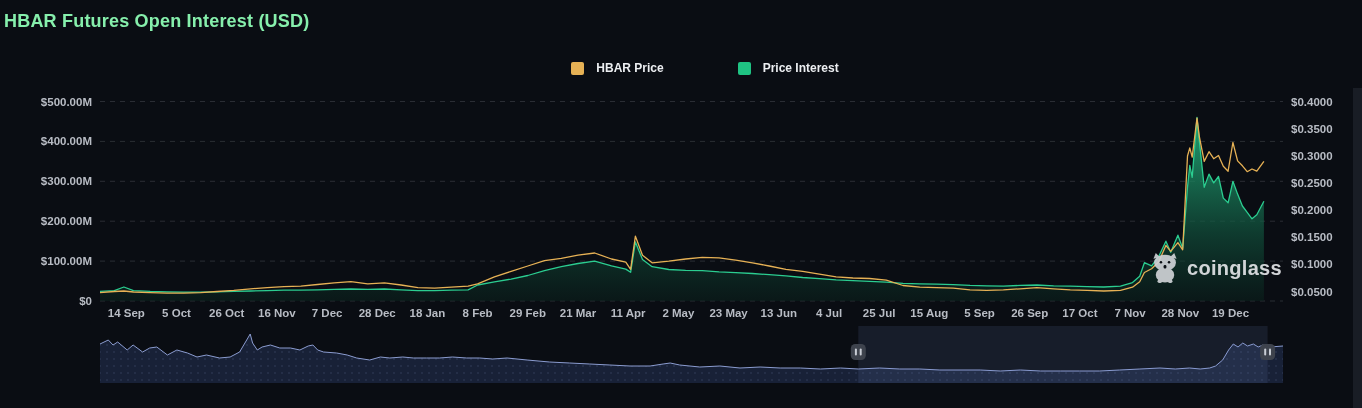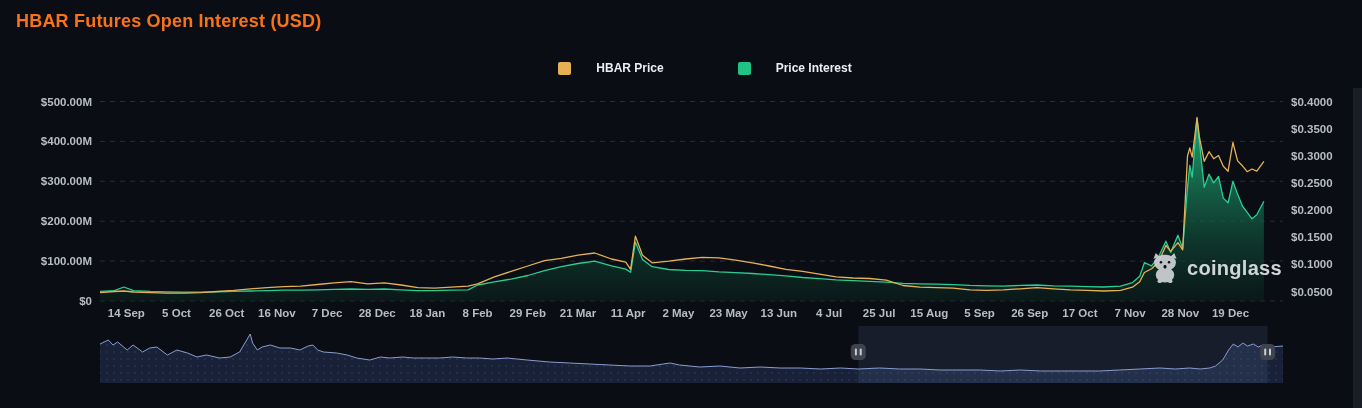--- a/index.html
+++ b/index.html
@@ -3,29 +3,29 @@
 <meta charset="utf-8">
 <style>
   * { margin:0; padding:0; box-sizing:border-box; }
   html,body { background:#07090f; }
   .page {
     position:relative; width:1362px; height:408px;
     background:#0a0d13; overflow:hidden;
     font-family:"Liberation Sans", sans-serif;
   }
   .page-title {
-    position:absolute; left:16px; top:11px;
-    font-size:18px; font-weight:bold; color:#f97316; letter-spacing:.2px;
+    position:absolute; left:4px; top:11px;
+    font-size:18px; font-weight:bold; color:#86efac; letter-spacing:.2px;
   }
   .legend {
     position:absolute; left:0; right:0; top:61px;
     display:flex; justify-content:center; align-items:center; gap:26px;
     z-index:3;
   }
-  .legend-item { display:flex; align-items:center; gap:25px; cursor:pointer;padding-left:48px; }
+  .legend-item { display:flex; align-items:center; gap:12px; cursor:pointer;padding-left:48px; }
   .legend-swatch { width:13px; height:13px; border-radius:2px; display:inline-block; }
   .legend-label { font-size:12px; font-weight:bold; color:#eceef1; }
   #main-svg { position:absolute; left:0; top:0; z-index:1; }
   .watermark {
     position:absolute; left:1150px; top:253px; z-index:2;
     display:flex; align-items:center; gap:7px; opacity:.92;justify-content:center;
   }
   .watermark-text { font-size:20px; font-weight:bold; color:#e2e4e7; letter-spacing:.3px; }
   .right-strip {
     position:absolute; right:0; top:88px; bottom:0; width:9px;

